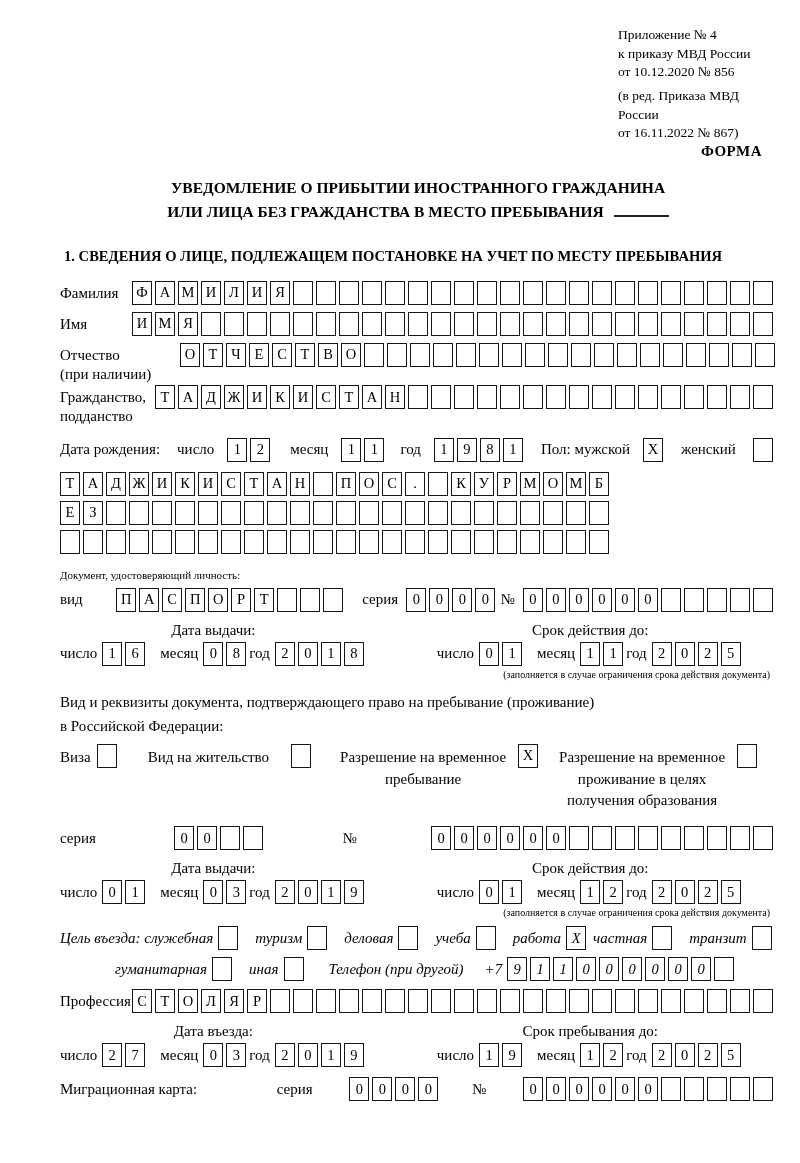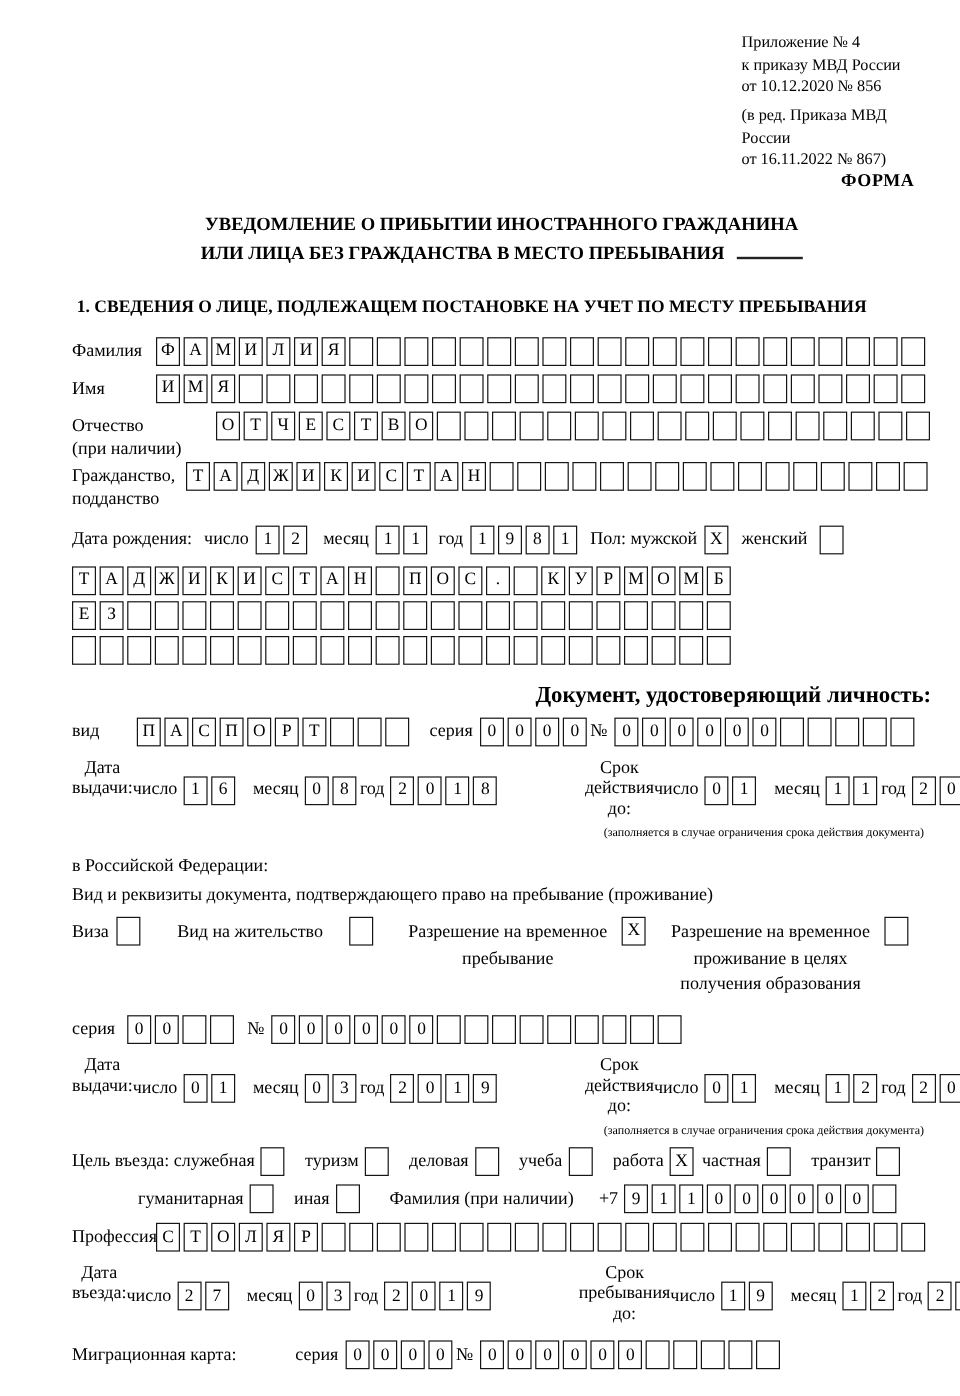--- a/index.html
+++ b/index.html
@@ -15,56 +15,56 @@
   .hdr-block { margin-left: 558px; font-size: 13.5px; line-height: 1.38; }
   .hdr-block .grp2 { margin-top: 5px; }
   .forma { text-align: right; padding-right: 14px; font-weight: bold; font-size: 15px; letter-spacing: .5px; }
 
   
   .title { text-align: center; font-weight: bold; font-size: 15.5px; line-height: 1.55; margin-top: 16px; }
   .title-blank { display: inline-block; width: 55px; border-bottom: 2px solid #222; height: 14px; margin-left: 10px; }
   .sec-heading { font-weight: bold; font-size: 14.6px; margin-top: 24px; margin-left: 4px; }
 
   
-  .frow { display: flex; align-items: flex-start; margin-top: 7px; }
+  .frow { display: flex; align-items: flex-start; margin-top: 7px; justify-content: space-between; }
   .flabel { flex: none; padding-top: 3px; line-height: 1.25; }
   .boxrow { display: flex; flex: none; }
   .cell {
     width: 20px; height: 24px; flex: none;
     border: 1.5px solid #151515; margin-right: 3px;
     display: inline-flex; align-items: center; justify-content: center;
     font-size: 14.5px;
   }
   .w70  { width: 70px; }
   .w95  { width: 95px; }
   .w120 { width: 120px; }
   .w145 { width: 145px; }
   .stack { display: flex; flex-direction: column; }
   .stack .boxrow { margin-bottom: 5px; }
   .mr6 { margin-right: 6px; } .mr10 { margin-right: 10px; } .mr14 { margin-right: 14px; }
   .ml8 { margin-left: 8px; } .ml14 { margin-left: 14px; }
 
   
   .daterow { display: flex; margin-top: 10px; }
-  .dgroup { display: flex; flex-direction: row; }
+  .dgroup { display: flex; flex-direction: column; }
   .dhead { text-align: center; margin-bottom: 3px; }
   .dline { display: flex; align-items: center; }
   .dline .dlbl { margin-right: 5px; }
   .dline .gsep { width: 12px; }
   .dnote { font-size: 10px; text-align: right; padding-right: 6px; margin-top: 3px; }
 
-  .doc-heading { text-align: right; font-weight: bold; font-size: 19px; margin-top: 10px; }
+  .doc-heading { text-align: left; font-weight: normal; font-size: 11px; margin-top: 10px; }
   .intro { margin-top: 10px; line-height: 1.6; }
 
   
   .optrow { display: flex; align-items: flex-start; margin-top: 6px; }
   .opt { display: flex; align-items: flex-start; }
   .opt .otext { line-height: 1.45; padding-top: 3px; }
   .opt .center { text-align: center; }
-  .purline { display: flex; align-items: center; flex-wrap: nowrap; }
+  .purline { display: flex; align-items: center; flex-wrap: nowrap; font-style: italic; }
   .purline .ptext { margin-right: 5px; }
   .purline .pgap { width: 14px; }
 </style>
 </head>
 <body>
 
 <div class="page">
 
   <div class="hdr-block">
     <div>Приложение № 4</div>
@@ -420,22 +420,22 @@
             <div class="cell">0</div>
             <div class="cell">2</div>
             <div class="cell">5</div>
           </div>
       </div>
     </div>
   </div>
   <div class="dnote">(заполняется в случае ограничения срока действия документа)</div>
 
   <div class="intro">
+    <div>Вид и реквизиты документа, подтверждающего право на пребывание (проживание)</div>
     <div>в Российской Федерации:</div>
-    <div>Вид и реквизиты документа, подтверждающего право на пребывание (проживание)</div>
   </div>
 
   <div class="optrow">
     <div class="opt">
       <span class="otext mr6">Виза</span>
       <div class="boxrow">
           <div class="cell"></div>
         </div>
     </div>
     <div class="opt" style="margin-left:28px">
@@ -582,21 +582,21 @@
   <div class="purline" style="margin-top:7px; margin-left:55px">
     <span class="ptext">гуманитарная</span>
     <div class="boxrow">
         <div class="cell"></div>
       </div>
       <span class="pgap"></span>
     <span class="ptext">иная</span>
     <div class="boxrow">
         <div class="cell"></div>
       </div>
-    <span class="ptext" style="margin-left:22px">Фамилия (при наличии)</span>
+    <span class="ptext" style="margin-left:22px">Телефон (при другой)</span>
     <span class="ptext" style="margin-left:16px">+7</span>
     <div class="boxrow">
         <div class="cell">9</div>
         <div class="cell">1</div>
         <div class="cell">1</div>
         <div class="cell">0</div>
         <div class="cell">0</div>
         <div class="cell">0</div>
         <div class="cell">0</div>
         <div class="cell">0</div>

